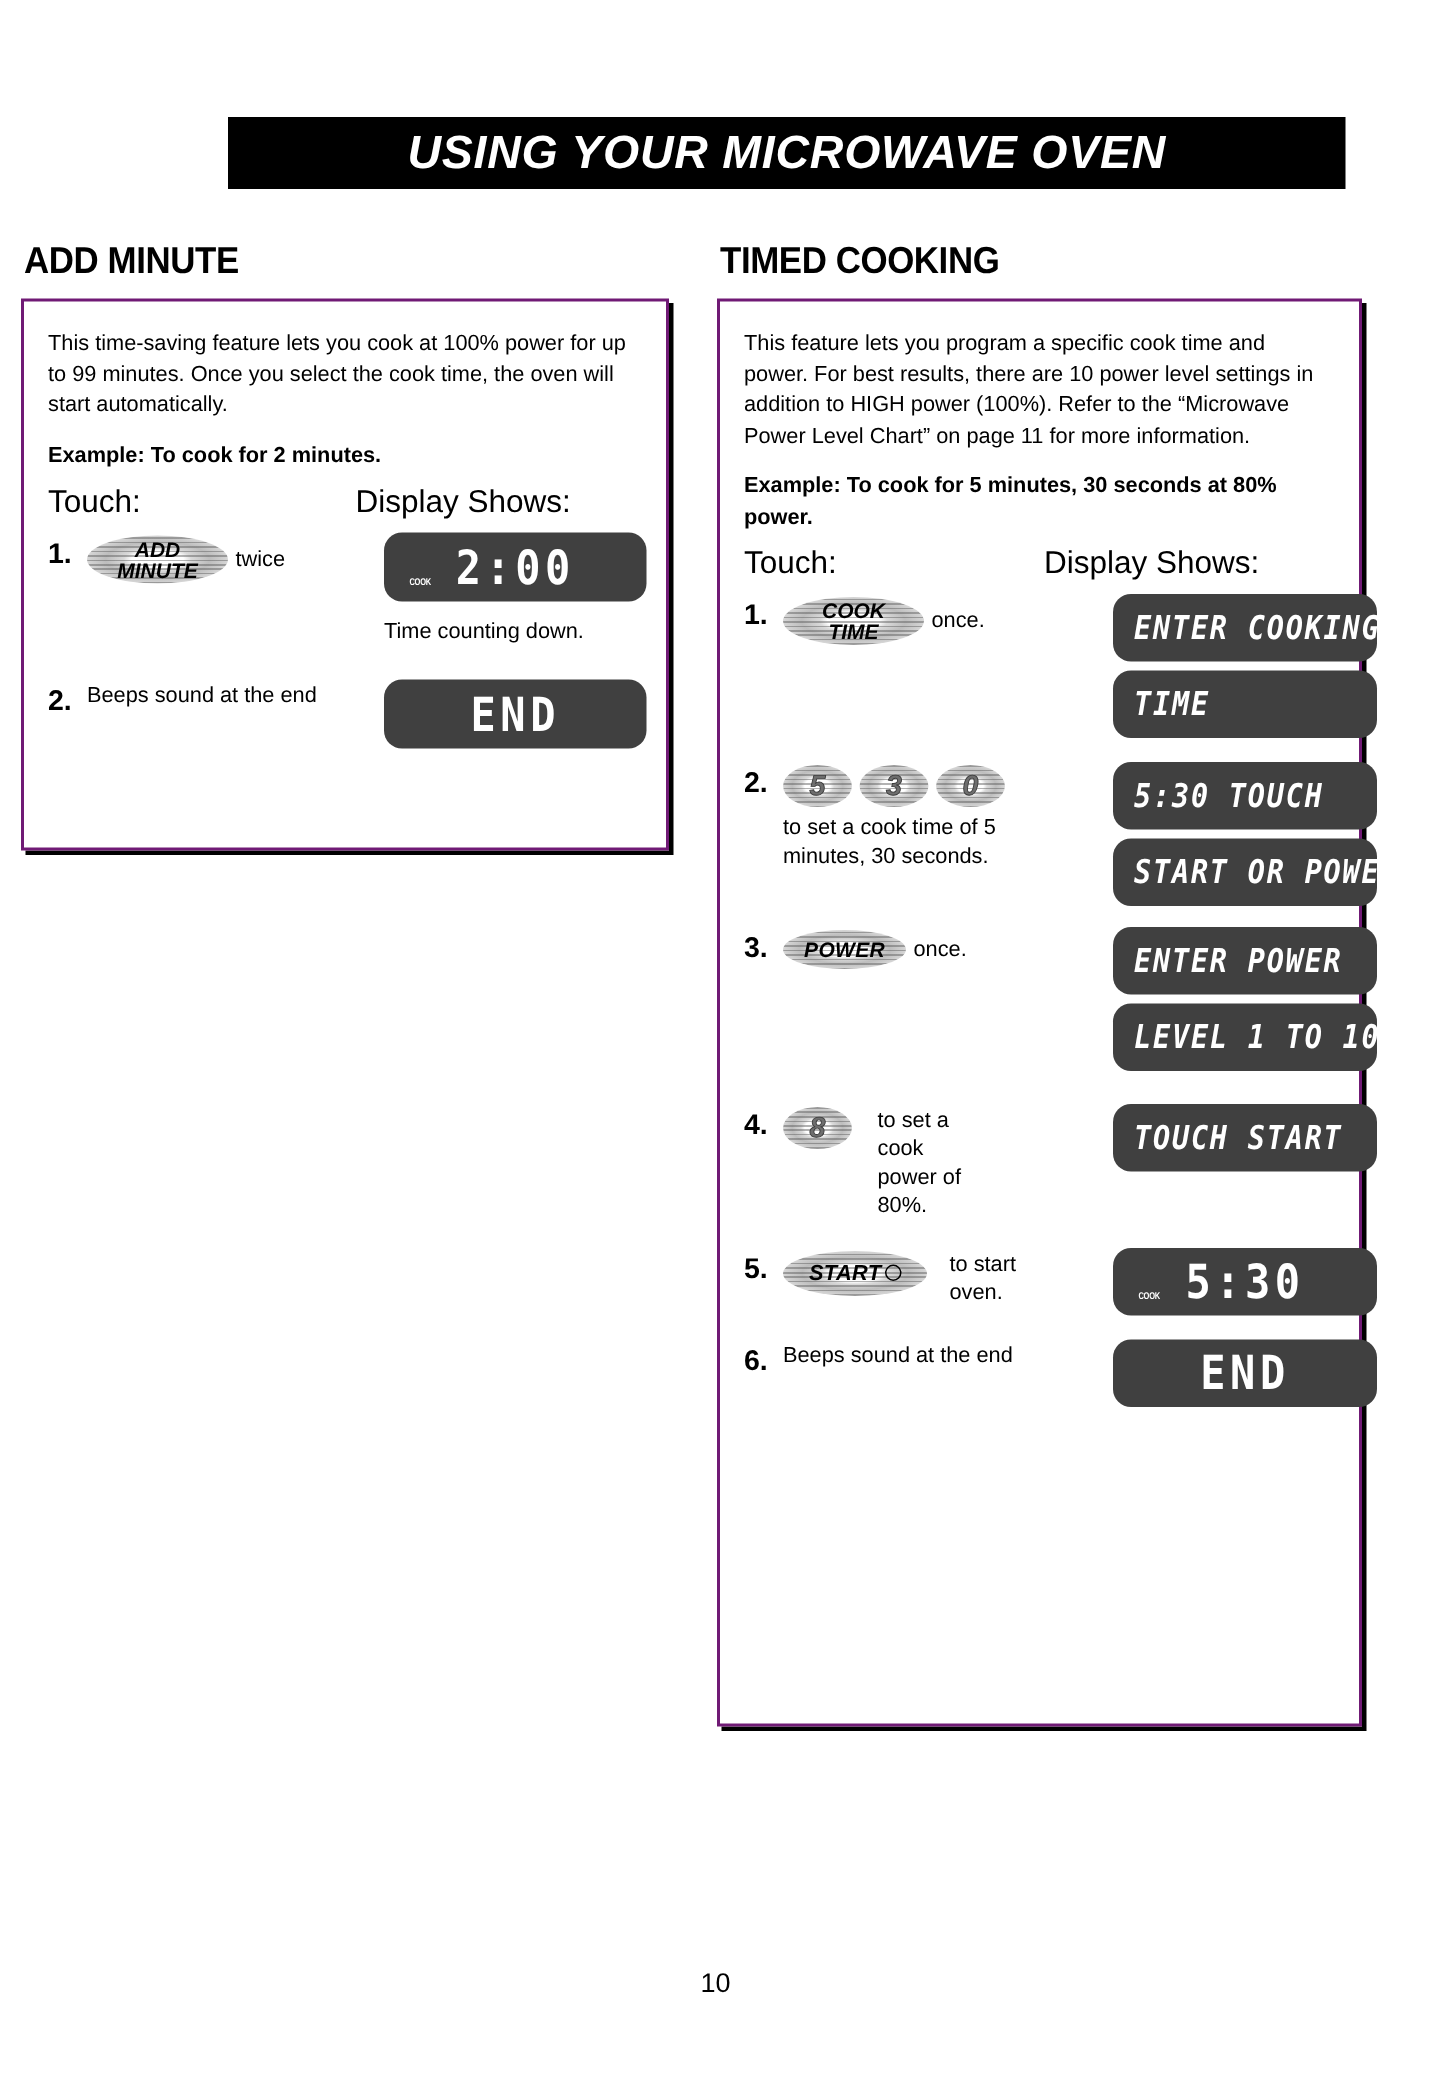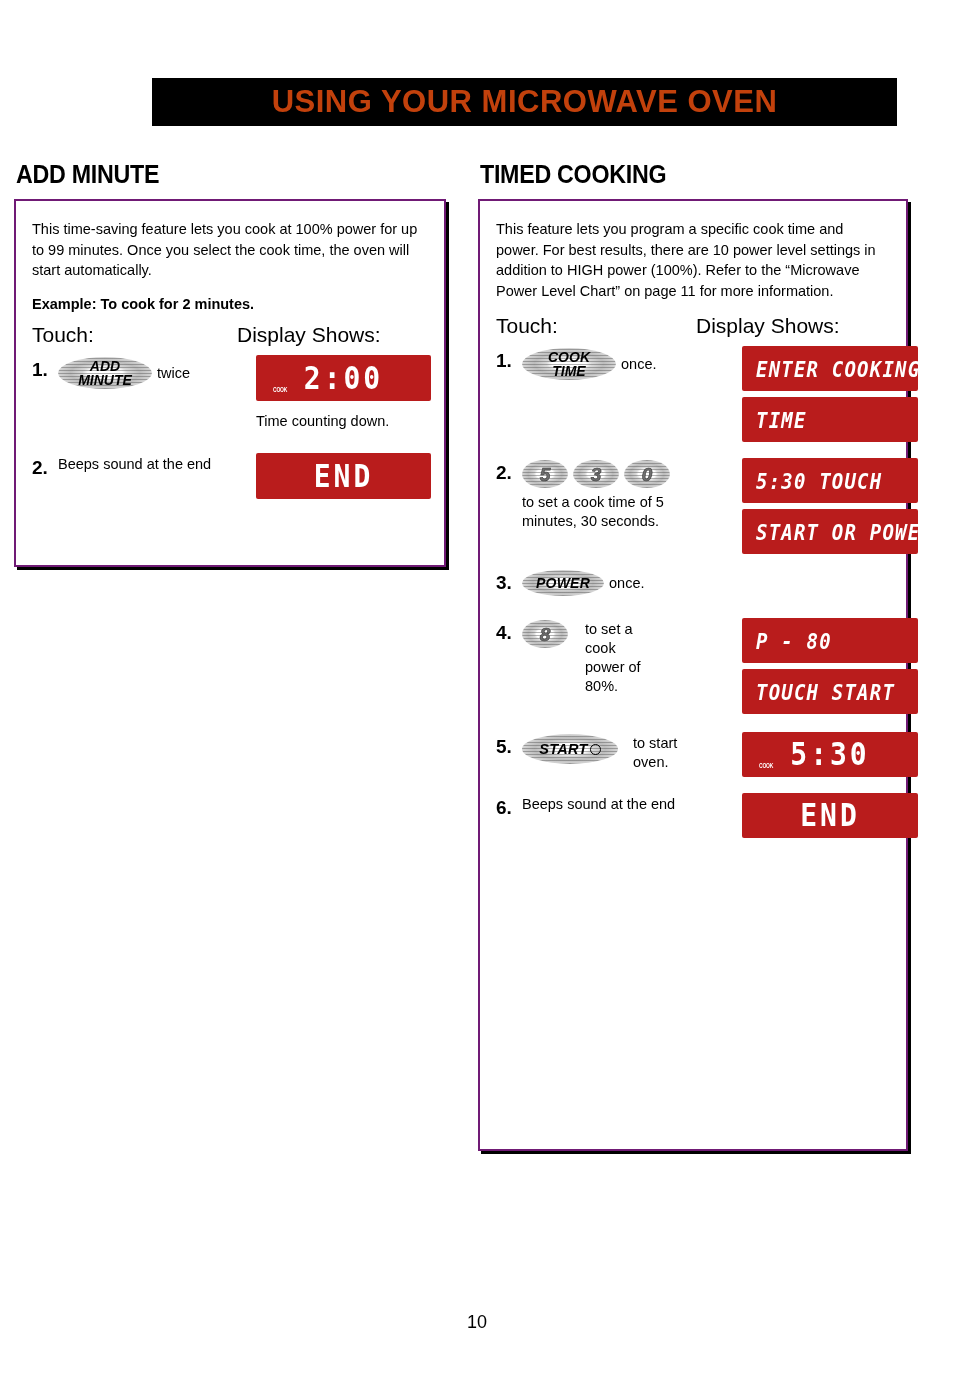--- a/index.html
+++ b/index.html
@@ -22,23 +22,24 @@
     left: 152px;
     top: 78px;
     width: 745px;
     height: 48px;
     background: #000000;
     display: flex;
     align-items: center;
     justify-content: center;
   }
   .banner-title {
-    color: #c2410c;
+    color: #ffffff;
     font-family: "Liberation Sans", sans-serif;
     font-weight: bold;
+    font-style: italic;
     font-size: 31px;
     letter-spacing: 0.5px;
     white-space: nowrap;
   }
 
   
   .col {
     position: absolute;
     top: 160px;
   }
@@ -186,22 +187,22 @@
 
   .btn-digit { width: 46px; height: 28px; }
   .btn-digit .btn-oval-label {
     font-size: 19px;
     color: #6e6e6e;
     -webkit-text-stroke: 0.6px #3a3a3a;
   }
 
   
   .lcd {
-    background: #b91c1c;
-    border-radius: 2px;
+    background: #404040;
+    border-radius: 12px;
     height: 46px;
     width: 175px;
     display: flex;
     align-items: center;
     position: relative;
     box-sizing: border-box;
   }
   .col-right .lcd { width: 176px; height: 45px; margin-left: 24px; }
 
   .lcd-text {
@@ -308,20 +309,21 @@
 
 <div class="col col-right">
 
   <h2 class="section-heading">TIMED COOKING</h2>
 
   <div class="panel panel-right">
 
     <p class="para">This feature lets you program a specific cook time and power. For best results, there are 10 power level settings in addition to HIGH power (100%). Refer to the “Microwave Power Level Chart” on page 11 for more information.</p>
 
 
+    <p class="para bold tight">Example: To cook for 5 minutes, 30 seconds at 80% power.</p>
 
     <div class="colhead-row">
       <div class="colhead colhead-touch">Touch:</div>
       <div class="colhead colhead-display">Display Shows:</div>
     </div>
 
     <div class="step">
       <div class="step-num">1.</div>
       <div class="step-left">
         <div class="btn-row">
@@ -373,37 +375,42 @@
     <div class="step" style="margin-top:14px;">
       <div class="step-num">3.</div>
       <div class="step-left">
         <div class="btn-row">
           <span class="btn-oval btn-wide">
             <span class="btn-oval-label">POWER</span>
           </span>
           <span class="step-text">once.</span>
         </div>
       </div>
+      <div class="step-right">
+        <div class="lcd">
+          <span class="lcd-text lcd-msg">ENTER POWER</span>
+        </div>
+        <div class="lcd">
+          <span class="lcd-text lcd-msg">LEVEL 1 TO 10</span>
+        </div>
+      </div>
     </div>
 
     <div class="step" style="margin-top:22px;">
       <div class="step-num">4.</div>
       <div class="step-left">
         <div class="btn-row" style="align-items:flex-start;">
           <span class="btn-oval btn-digit" style="margin-right:12px;">
             <span class="btn-oval-label">8</span>
           </span>
           <span class="step-text" style="max-width:74px;display:inline-block;">to set a cook power of 80%.</span>
         </div>
       </div>
       <div class="step-right">
         <div class="lcd">
-          <span class="lcd-text lcd-msg">P - 80</span>
-        </div>
-        <div class="lcd">
           <span class="lcd-text lcd-msg">TOUCH START</span>
         </div>
       </div>
     </div>
 
     <div class="step" style="margin-top:18px;">
       <div class="step-num">5.</div>
       <div class="step-left">
         <div class="btn-row" style="align-items:flex-start;">
           <span class="btn-oval btn-start" style="margin-right:10px;">

